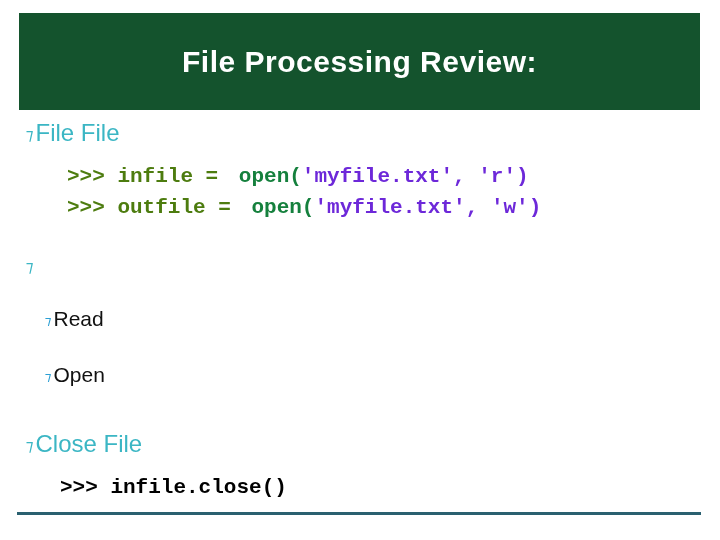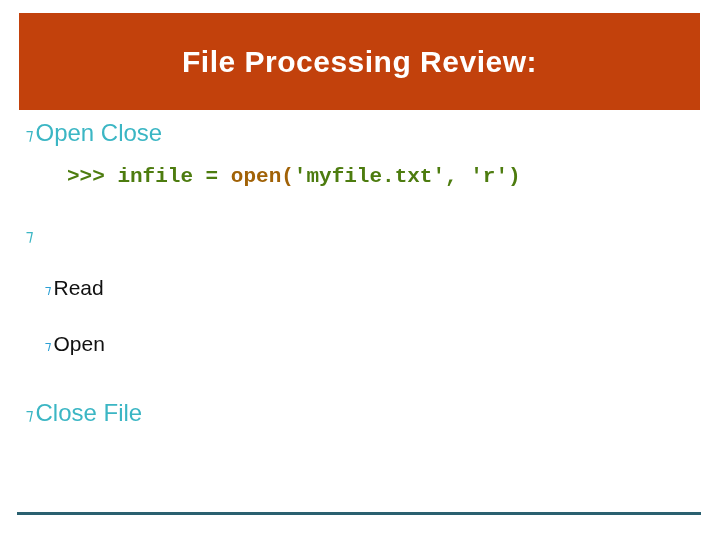--- a/index.html
+++ b/index.html
@@ -24,21 +24,21 @@
     box-sizing: border-box;
   }
 
   
   .title-band {
     position: absolute;
     left: 19px;
     top: 13px;
     width: 681px;
     height: 97px;
-    background: #c2410c;
+    background: #14532d;
     display: flex;
     align-items: center;
     justify-content: center;
   }
   .title-text {
     color: #ffffff;
     font-family: "Liberation Sans", sans-serif;
     font-weight: bold;
     font-size: 30px;
     letter-spacing: 0.5px;
@@ -114,22 +114,22 @@
     font-weight: bold;
     line-height: 31px;
     white-space: pre;
     color: #000000;
     margin-left: 67px;
   }
   .code-line.indent-close {
     margin-left: 60px;
   }
   .tok-plain   { color: #4d7c0f; }
-  .tok-keyword { color: #a16207; }
-  .tok-string  { color: #4d7c0f; }
+  .tok-keyword { color: #15803d; margin-left: 8px; }
+  .tok-string  { color: #6d28d9; }
 
   
   .gap-sm { height: 13px; }
   .gap-md { height: 36px; }
   .gap-lg { height: 40px; }
 
   
   .footer-rule {
     position: absolute;
     left: 17px;
@@ -145,27 +145,28 @@
 <div class="slide">
 
   <div class="title-band">
     <div class="title-text">File Processing Review:</div>
   </div>
 
   <div class="body-area">
 
     <div class="bullet-row lvl1">
       <span class="bullet-glyph">⁊</span>
-      <span class="bullet-label">Open Close</span>
+      <span class="bullet-label">File File</span>
     </div>
 
     <div class="gap-sm"></div>
 
     <div class="code-line"><span class="tok-plain">&gt;&gt;&gt; infile = </span><span class="tok-keyword">open(</span><span class="tok-string">'myfile.txt', 'r')</span></div>
 
+    <div class="code-line"><span class="tok-plain">&gt;&gt;&gt; outfile = </span><span class="tok-keyword">open(</span><span class="tok-string">'myfile.txt', 'w')</span></div>
 
     <div class="gap-md"></div>
 
     <div class="bullet-row lvl1">
       <span class="bullet-glyph">⁊</span>
     </div>
 
     <div class="bullet-row lvl2">
       <span class="bullet-glyph">⁊</span>
       <span class="bullet-label">Read</span>
@@ -178,18 +179,19 @@
 
     <div class="gap-lg"></div>
 
     <div class="bullet-row lvl1">
       <span class="bullet-glyph">⁊</span>
       <span class="bullet-label">Close File</span>
     </div>
 
     <div class="gap-sm"></div>
 
+    <div class="code-line indent-close">&gt;&gt;&gt; infile.close()</div>
 
   </div>
 
   <div class="footer-rule"></div>
 
 </div>
 
 </body></html>

